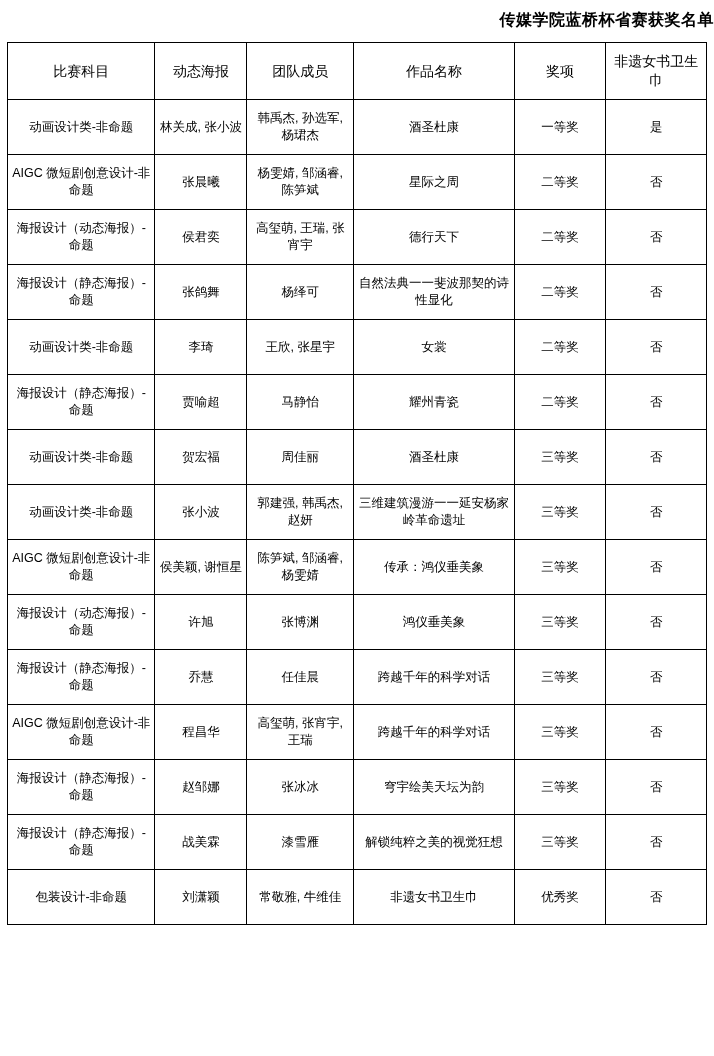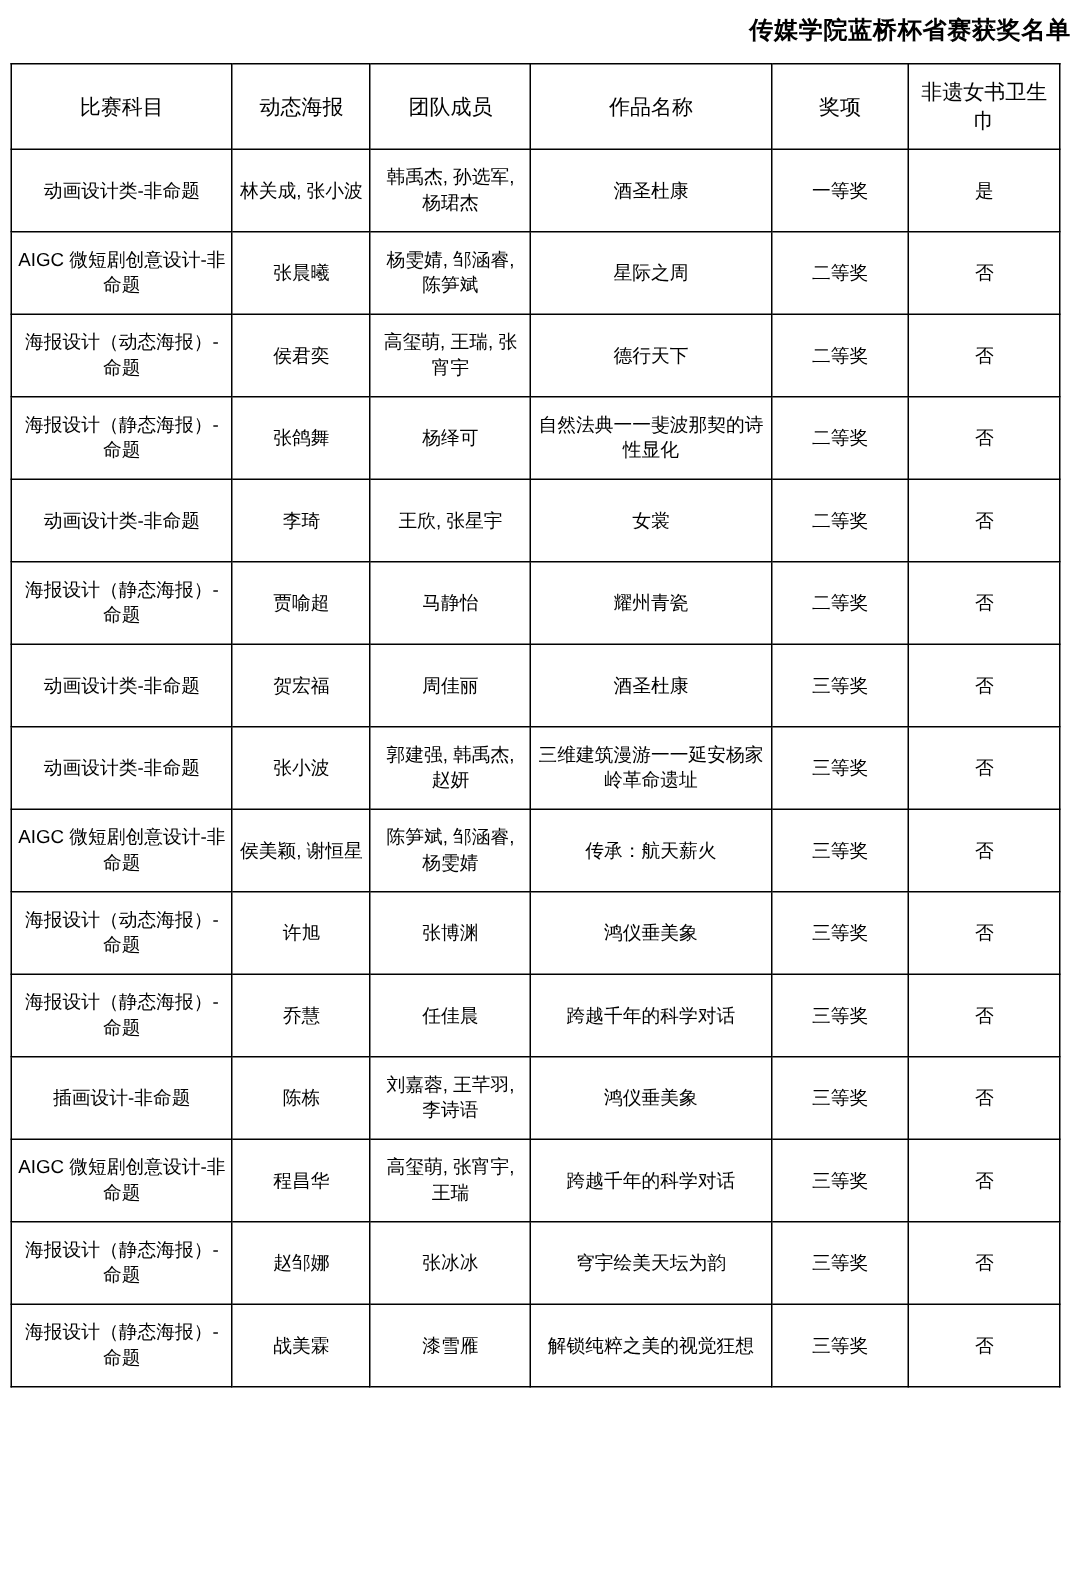--- a/index.html
+++ b/index.html
@@ -147,49 +147,41 @@
         <td>张小波</td>
         <td>郭建强, 韩禹杰, 赵妍</td>
         <td>三维建筑漫游一一延安杨家岭革命遗址</td>
         <td>三等奖</td>
         <td>否</td>
       </tr>
       <tr>
         <td>AIGC 微短剧创意设计-非命题</td>
         <td>侯美颖, 谢恒星</td>
         <td>陈笋斌, 邹涵睿, 杨雯婧</td>
-        <td>传承：航天薪火</td>
+        <td>传承：鸿仪垂美象</td>
         <td>三等奖</td>
         <td>否</td>
       </tr>
       <tr>
         <td>海报设计（动态海报）-命题</td>
         <td>许旭</td>
         <td>张博渊</td>
         <td>鸿仪垂美象</td>
         <td>三等奖</td>
         <td>否</td>
       </tr>
       <tr>
         <td>海报设计（静态海报）-命题</td>
         <td>乔慧</td>
         <td>任佳晨</td>
         <td>跨越千年的科学对话</td>
         <td>三等奖</td>
         <td>否</td>
       </tr>
       <tr>
-        <td>插画设计-非命题</td>
-        <td>陈栋</td>
-        <td>刘嘉蓉, 王芊羽, 李诗语</td>
-        <td>鸿仪垂美象</td>
-        <td>三等奖</td>
-        <td>否</td>
-      </tr>
-      <tr>
         <td>AIGC 微短剧创意设计-非命题</td>
         <td>程昌华</td>
         <td>高玺萌, 张宵宇, 王瑞</td>
         <td>跨越千年的科学对话</td>
         <td>三等奖</td>
         <td>否</td>
       </tr>
       <tr>
         <td>海报设计（静态海报）-命题</td>
         <td>赵邹娜</td>
@@ -197,17 +189,25 @@
         <td>穹宇绘美天坛为韵</td>
         <td>三等奖</td>
         <td>否</td>
       </tr>
       <tr>
         <td>海报设计（静态海报）-命题</td>
         <td>战美霖</td>
         <td>漆雪雁</td>
         <td>解锁纯粹之美的视觉狂想</td>
         <td>三等奖</td>
+        <td>否</td>
+      </tr>
+      <tr>
+        <td>包装设计-非命题</td>
+        <td>刘潇颖</td>
+        <td>常敬雅, 牛维佳</td>
+        <td>非遗女书卫生巾</td>
+        <td>优秀奖</td>
         <td>否</td>
       </tr>
     </tbody>
   </table>
 </div>
 
 </body></html>

